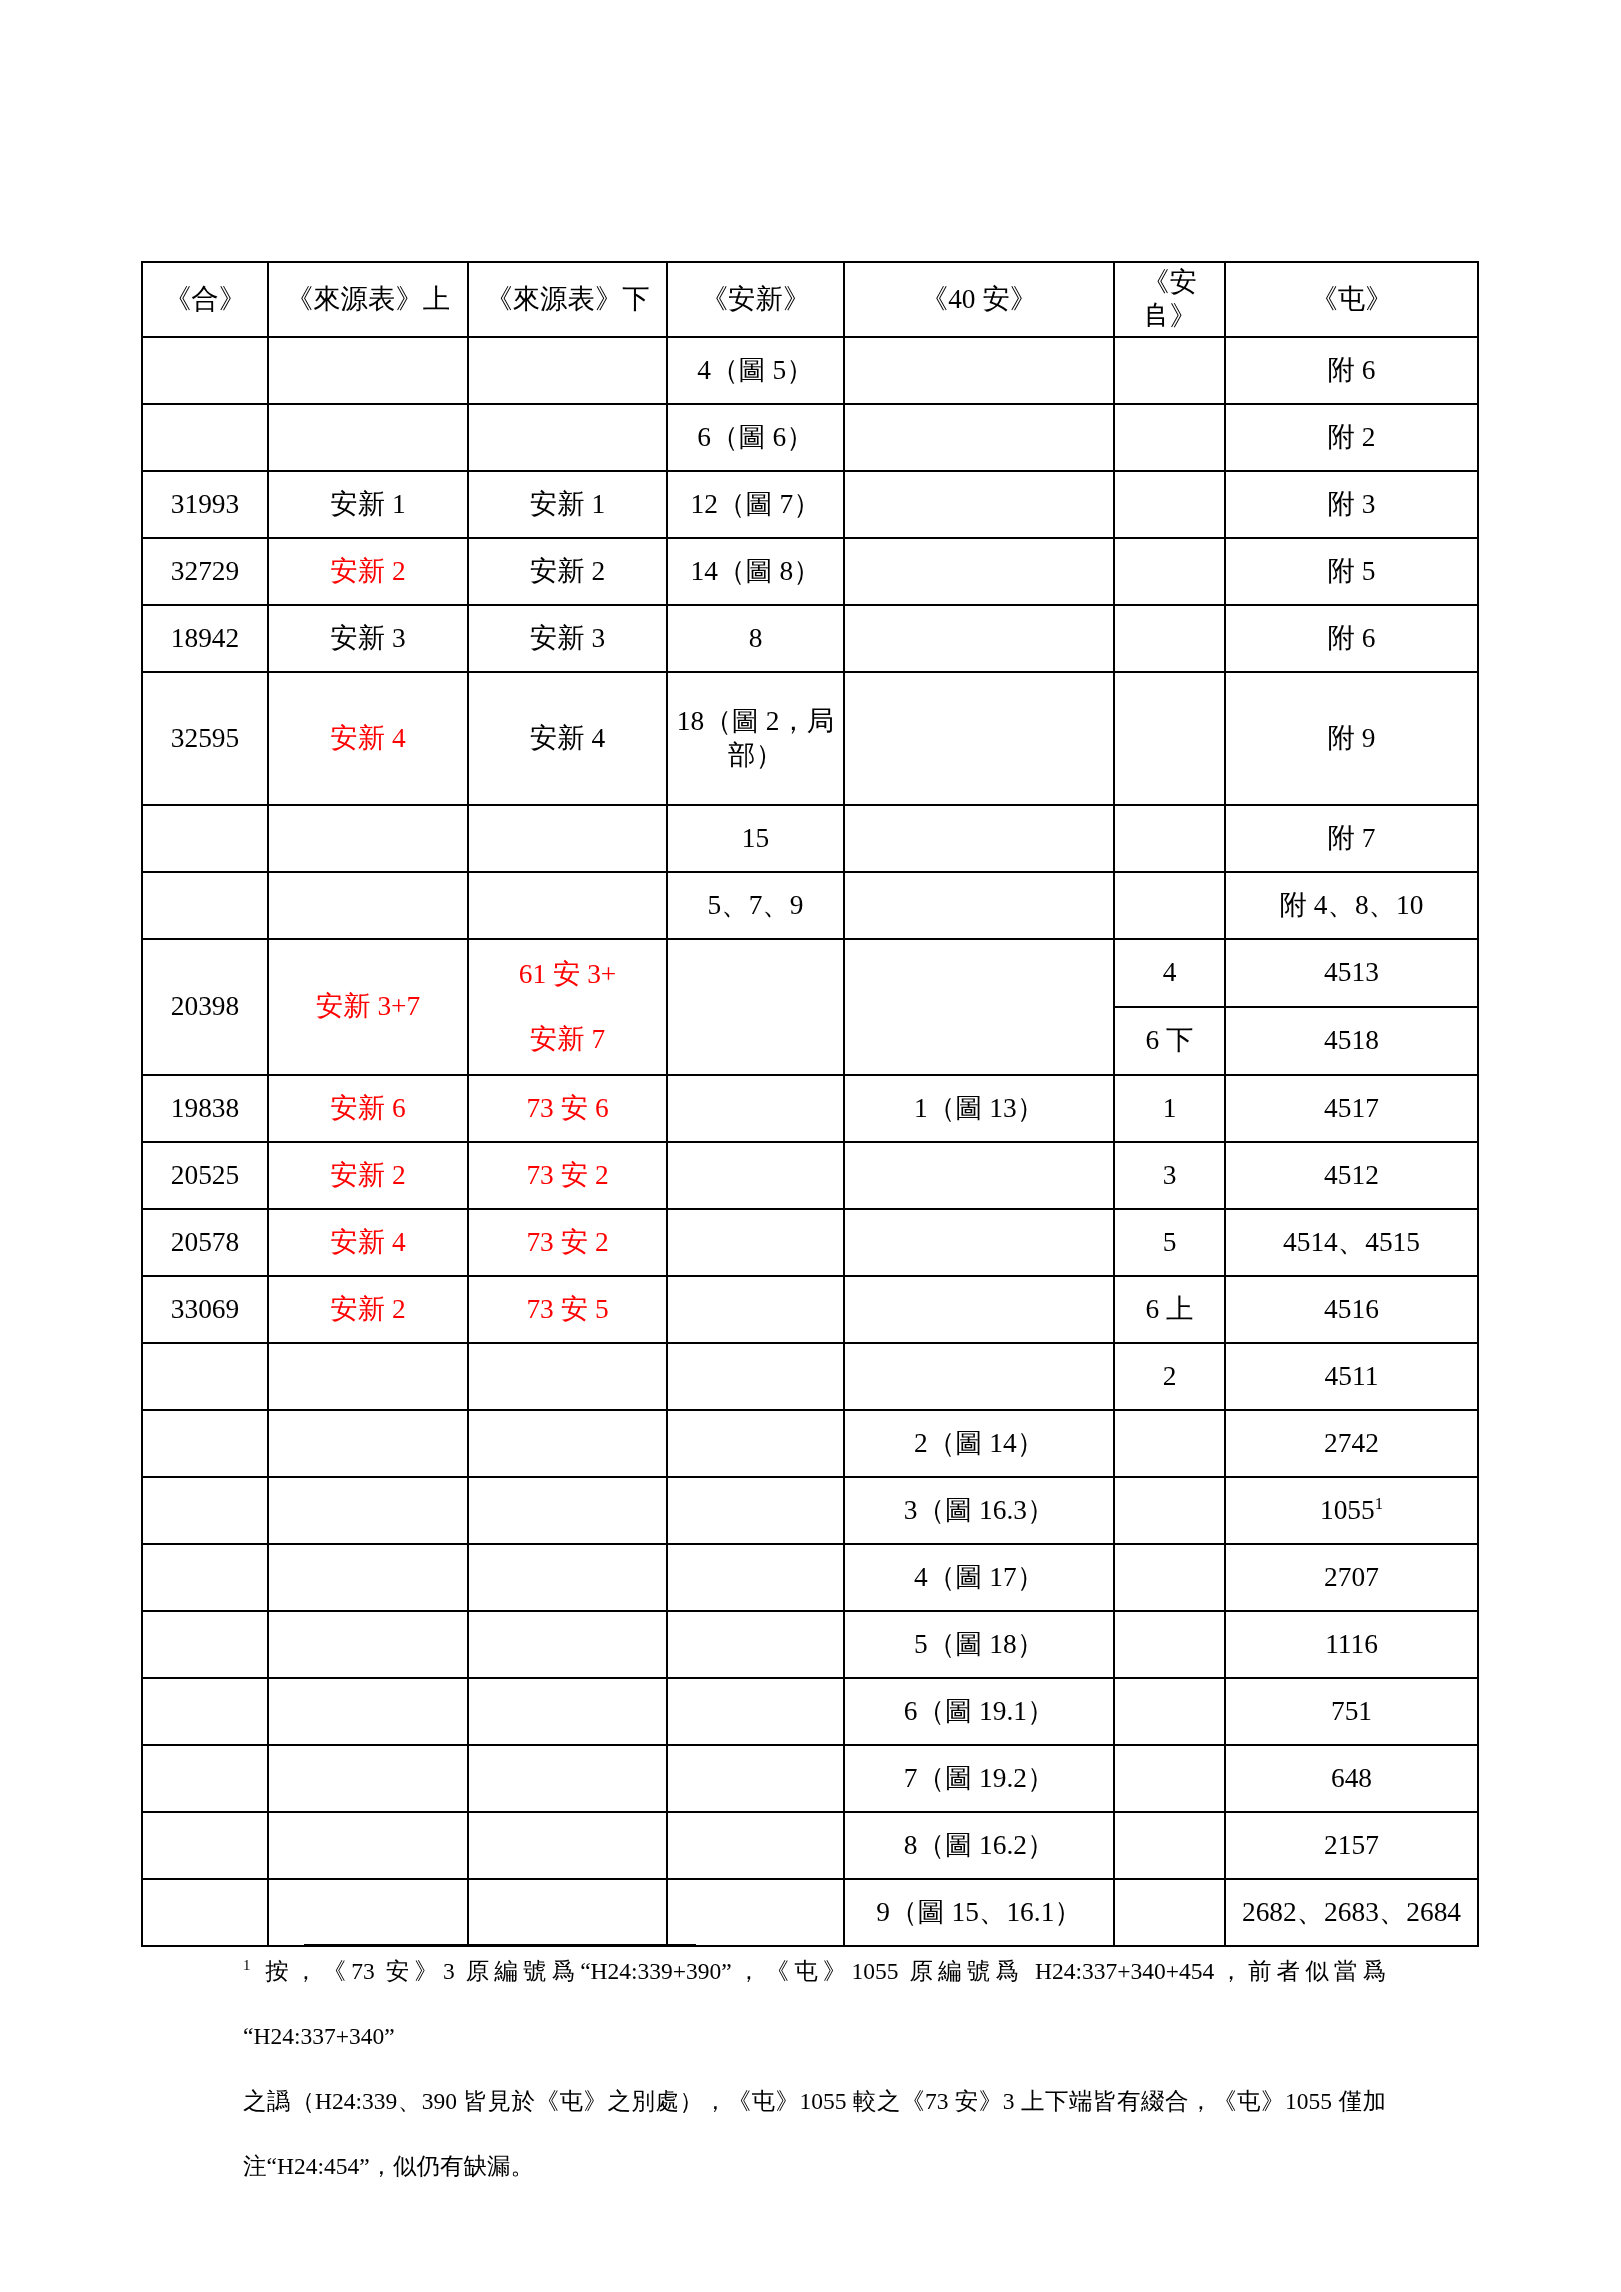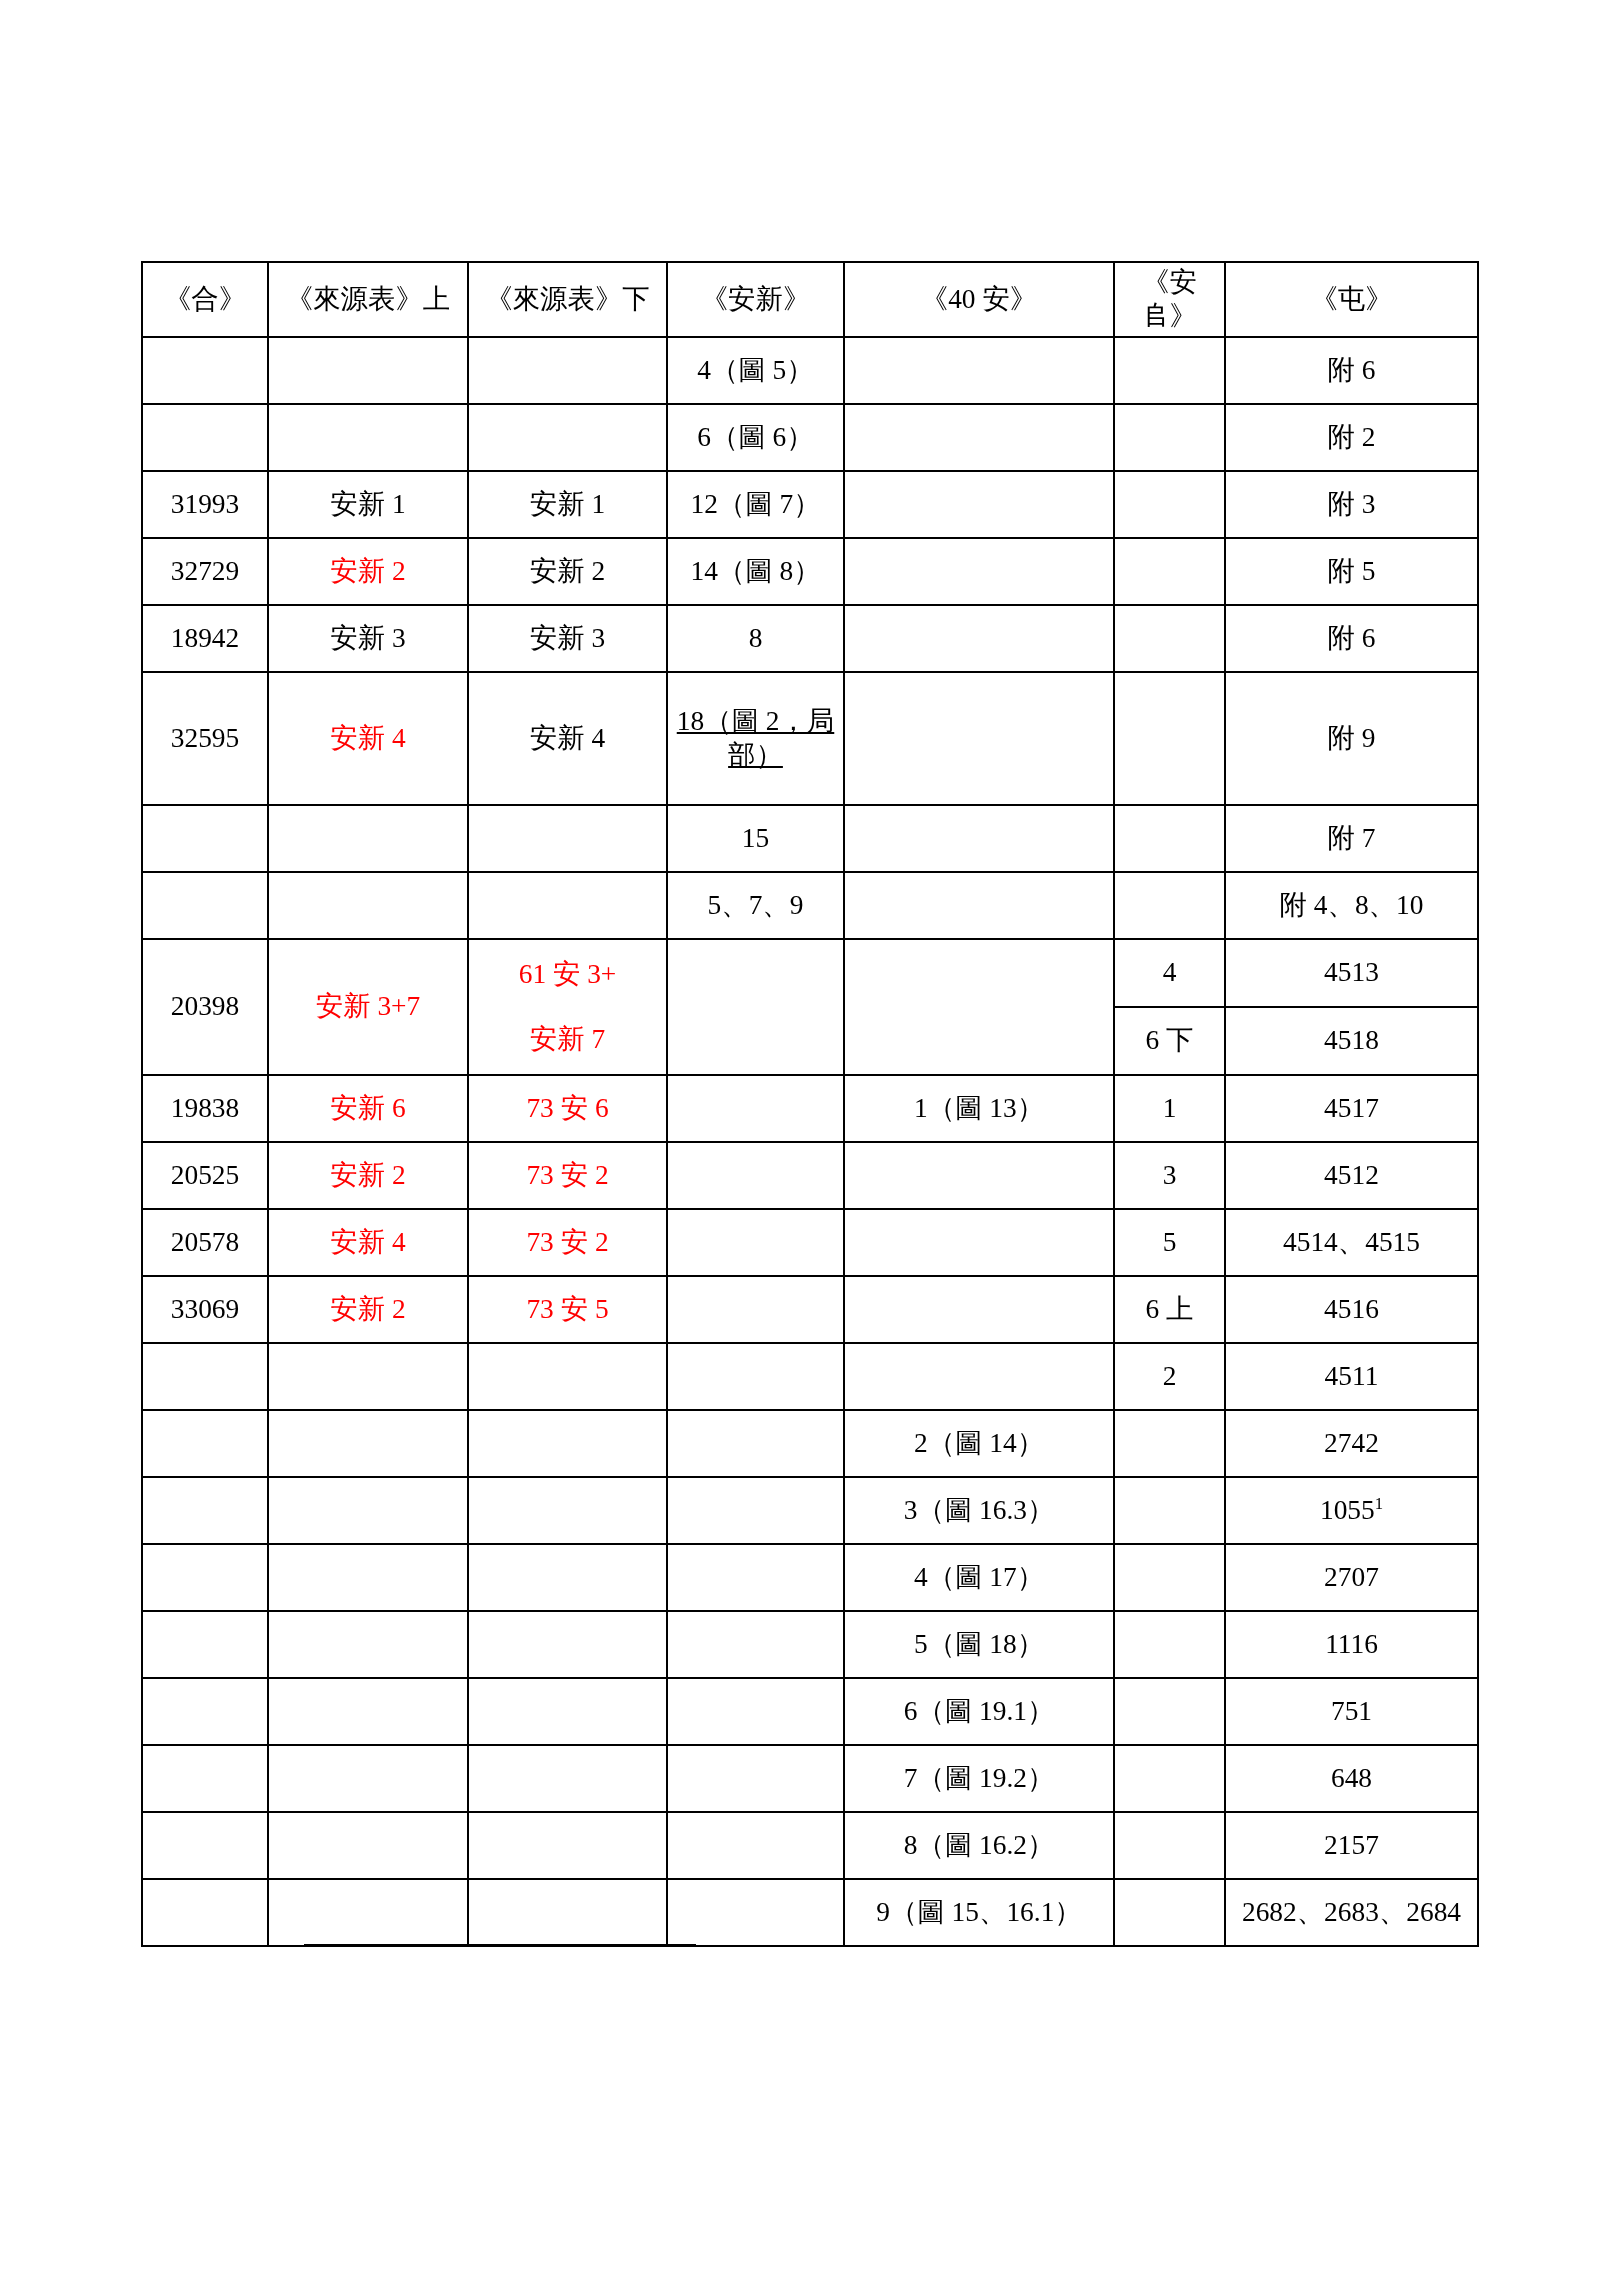--- a/index.html
+++ b/index.html
@@ -25,21 +25,21 @@
     font-weight:normal;
     padding:2px 3.9px;
     line-height:1.25;
     overflow:hidden;
   }
   tr.h-hdr  > *{height:59px;}
   tr.h-std  > *{height:61px;}
   tr.h-tall > *{height:127px;}
   .red{color:#ff0000;}
   .two-line div{line-height:65px;}
-  .wrap-cell{line-height:65px;text-decoration:underline;}
+  .wrap-cell{line-height:65px;}
   td sup{font-size:16.7px;line-height:0;vertical-align:super;}
   .footnote-sep{
     position:absolute;
     left:304px;top:1944px;
     width:392px;height:0;
     border-top:2px solid #000000;
   }
   .footnote{
     position:absolute;
     left:243px;top:1939px;
@@ -302,15 +302,20 @@
       <td></td>
       <td>9（圖 15、16.1）</td>
       <td></td>
       <td>2682、2683、2684</td>
     </tr>
   </tbody>
     </table>
 
   <div class="footnote-sep"></div>
 
+  <div class="footnote">
+    <div class="fn-line fn-just"><sup>1</sup><span>按，《73 安》3 原編號爲“H24:339+390”，《屯》1055 原編號爲 H24:337+340+454，前者似當爲“H24:337+340”</span></div>
+    <div class="fn-line fn-just"><span>之譌（H24:339、390 皆見於《屯》之別處），《屯》1055 較之《73 安》3 上下端皆有綴合，《屯》1055 僅加</span></div>
+    <div class="fn-line"><span>注“H24:454”，似仍有缺漏。</span></div>
+  </div>
 
 </div>
 
 
 </body></html>

